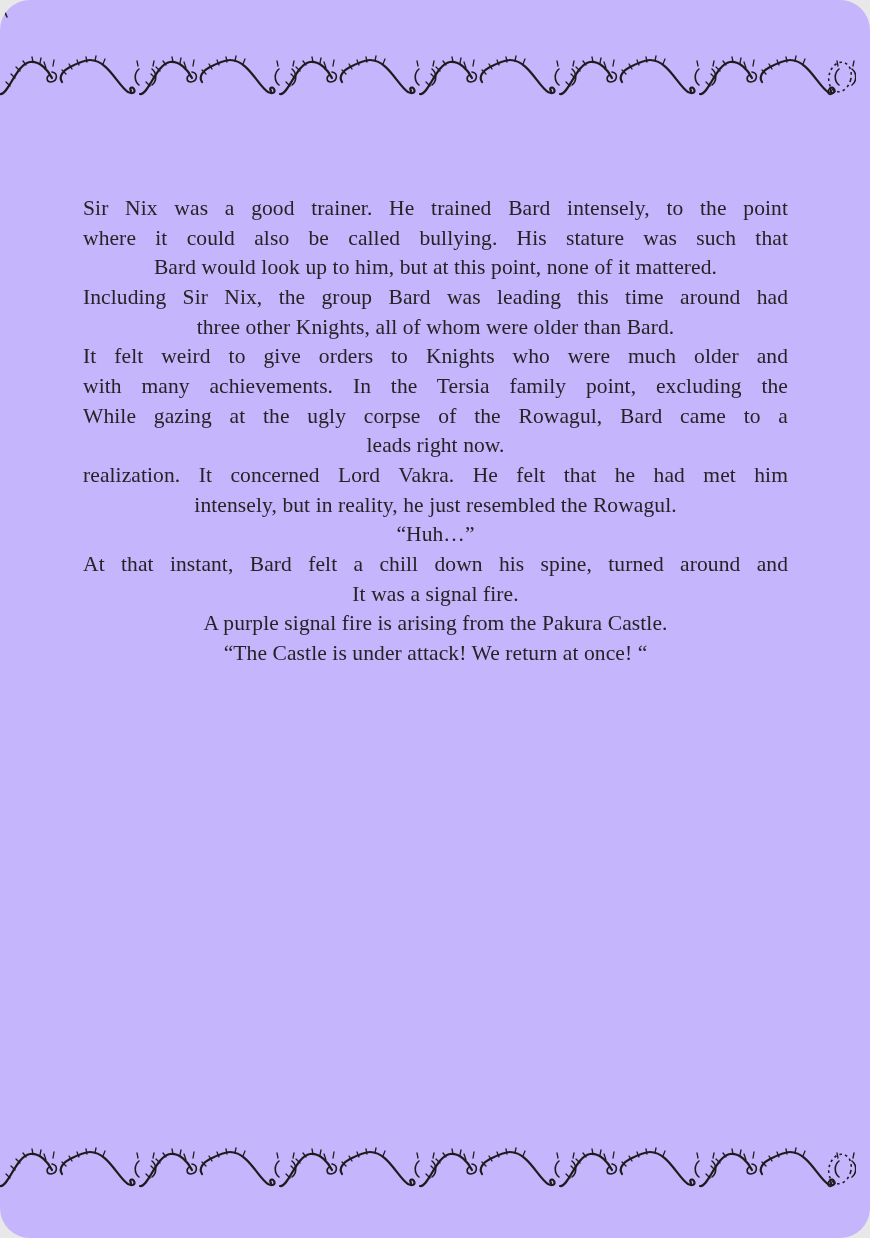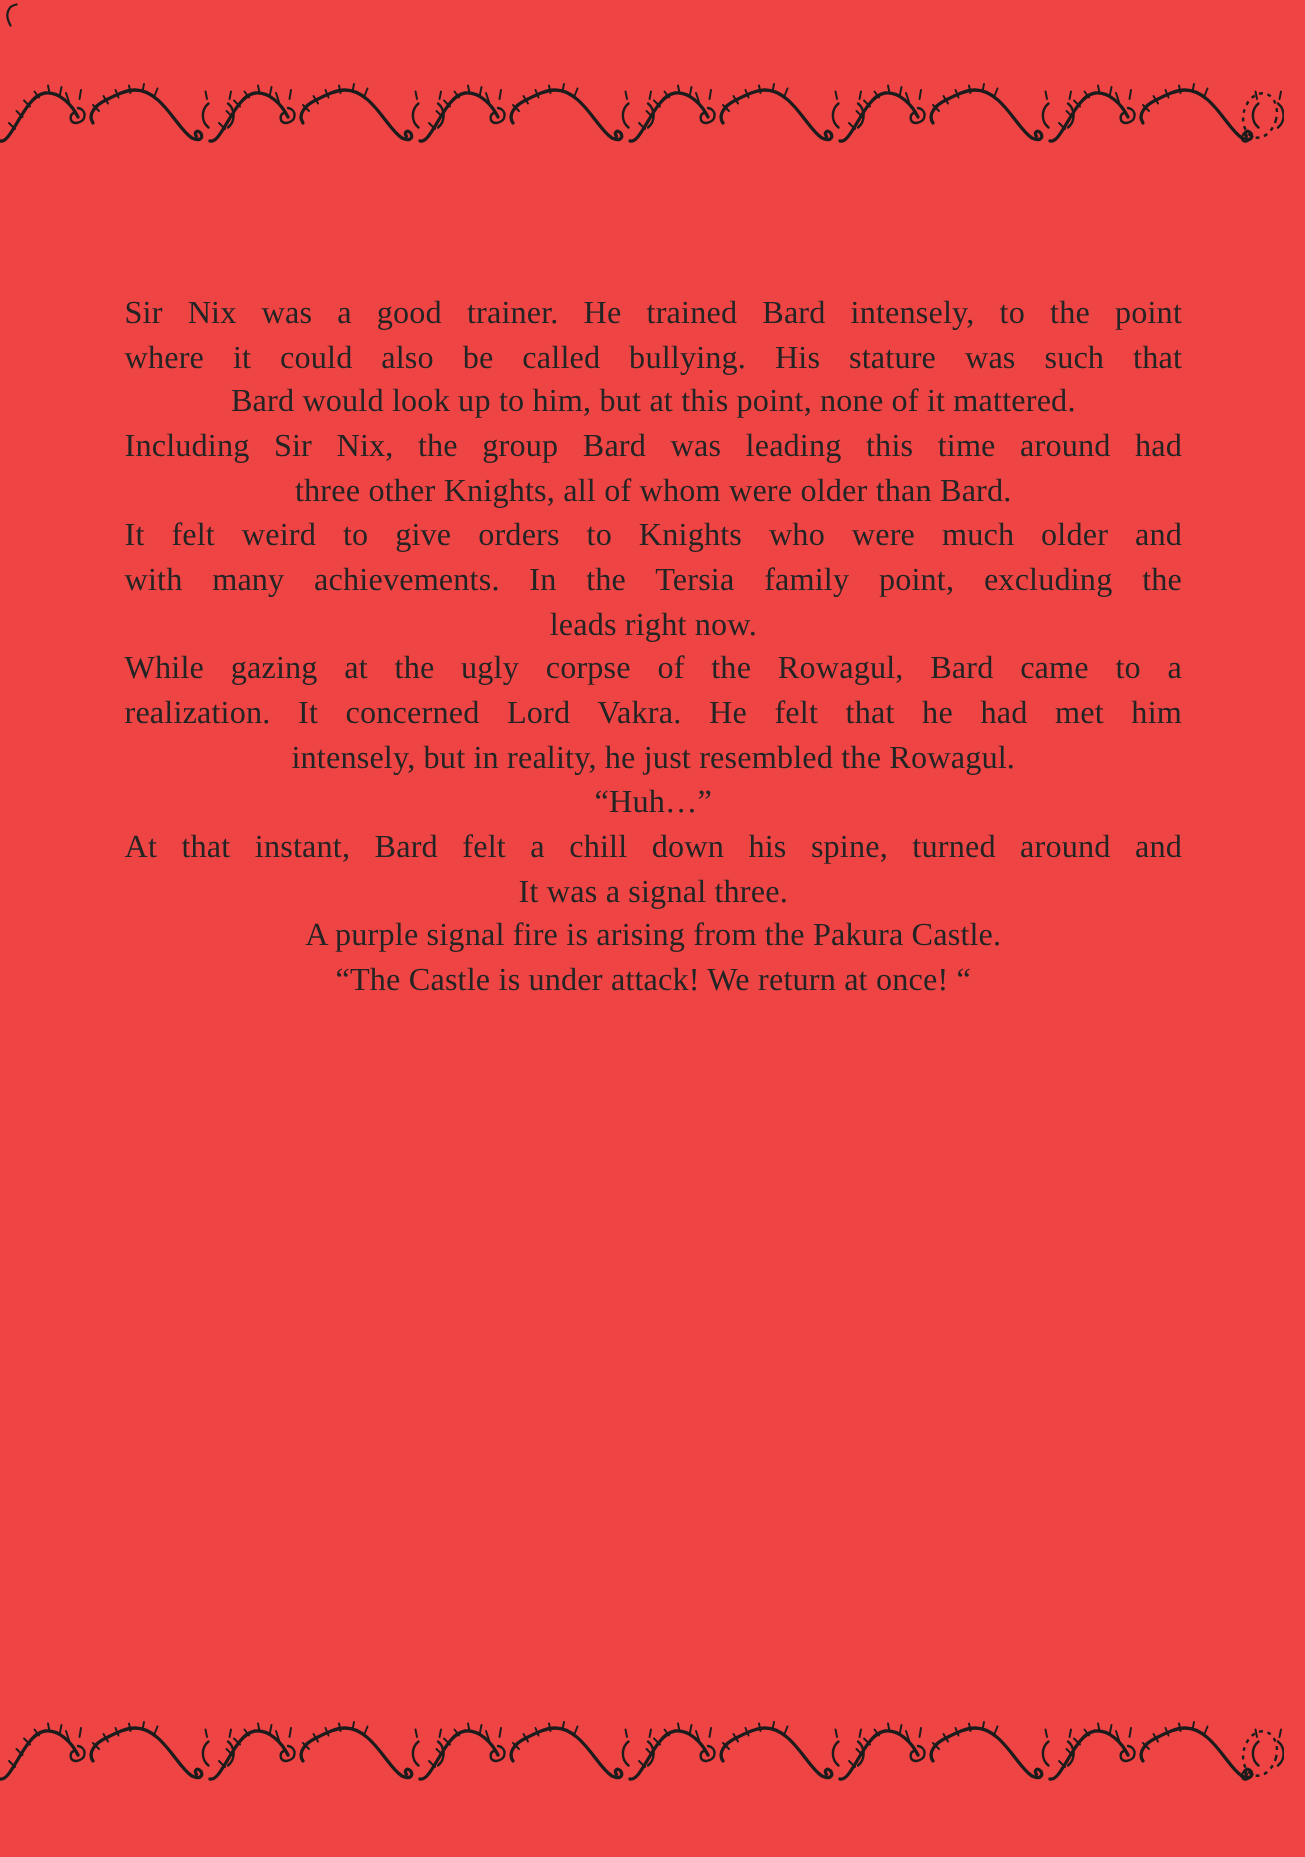--- a/index.html
+++ b/index.html
@@ -42,21 +42,21 @@
     text-align: center;
   }
   .text-line.fill {
     text-align: justify;
     text-align-last: justify;
   }
 </style>
 </head>
 <body>
 
-<div class="page" style="background: #ef4444;">
+<div class="page" style="background: #c4b5fd; border-radius: 30px;">
 
   <svg class="corner-mark" width="16" height="20" viewBox="0 0 16 20">
     <path d="M11,2 C5,3 3,9 7,16" fill="none" stroke="#1c1c1c" stroke-width="1.5" stroke-linecap="round"></path>
   </svg>
 
   <svg class="flourish top" width="856" height="58" viewBox="0 0 856 58">
     <defs>
       <g id="fl-unit" fill="none" stroke="#1c1c1c" stroke-linecap="round">
 
         <path d="M0,44 C8,46 16,14 30,12 C40,11 48,20 52,28" stroke-width="2.2"></path>
@@ -91,27 +91,27 @@
   </svg>
 
   <div class="text-block" style="color: rgb(36, 36, 36);">
       <div class="text-line fill">Sir Nix was a good trainer. He trained Bard intensely, to the point</div>
       <div class="text-line fill">where it could also be called bullying. His stature was such that</div>
       <div class="text-line">Bard would look up to him, but at this point, none of it mattered.</div>
       <div class="text-line fill">Including Sir Nix, the group Bard was leading this time around had</div>
       <div class="text-line">three other Knights, all of whom were older than Bard.</div>
       <div class="text-line fill">It felt weird to give orders to Knights who were much older and</div>
       <div class="text-line fill">with many achievements. In the Tersia family point, excluding the</div>
+      <div class="text-line fill">While gazing at the ugly corpse of the Rowagul, Bard came to a</div>
       <div class="text-line">leads right now.</div>
-      <div class="text-line fill">While gazing at the ugly corpse of the Rowagul, Bard came to a</div>
       <div class="text-line fill">realization. It concerned Lord Vakra. He felt that he had met him</div>
       <div class="text-line">intensely, but in reality, he just resembled the Rowagul.</div>
       <div class="text-line">“Huh…”</div>
       <div class="text-line fill">At that instant, Bard felt a chill down his spine, turned around and</div>
-      <div class="text-line">It was a signal three.</div>
+      <div class="text-line">It was a signal fire.</div>
       <div class="text-line">A purple signal fire is arising from the Pakura Castle.</div>
       <div class="text-line">“The Castle is under attack! We return at once! “</div>
     </div>
 
   <svg class="flourish bottom" width="856" height="58" viewBox="0 0 856 58">
     <use href="#fl-border"></use>
   </svg>
 
 </div>
 

